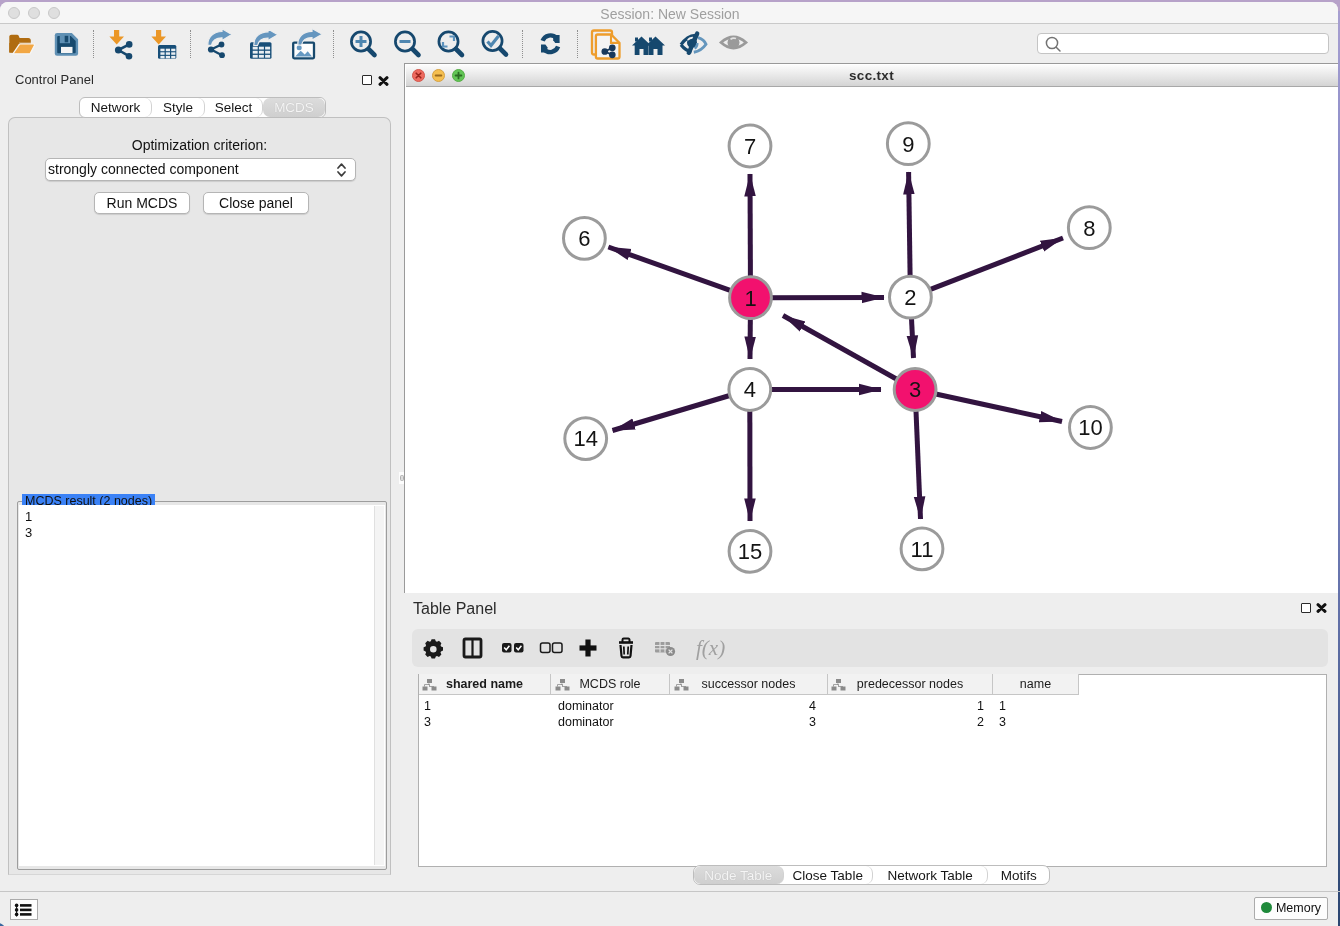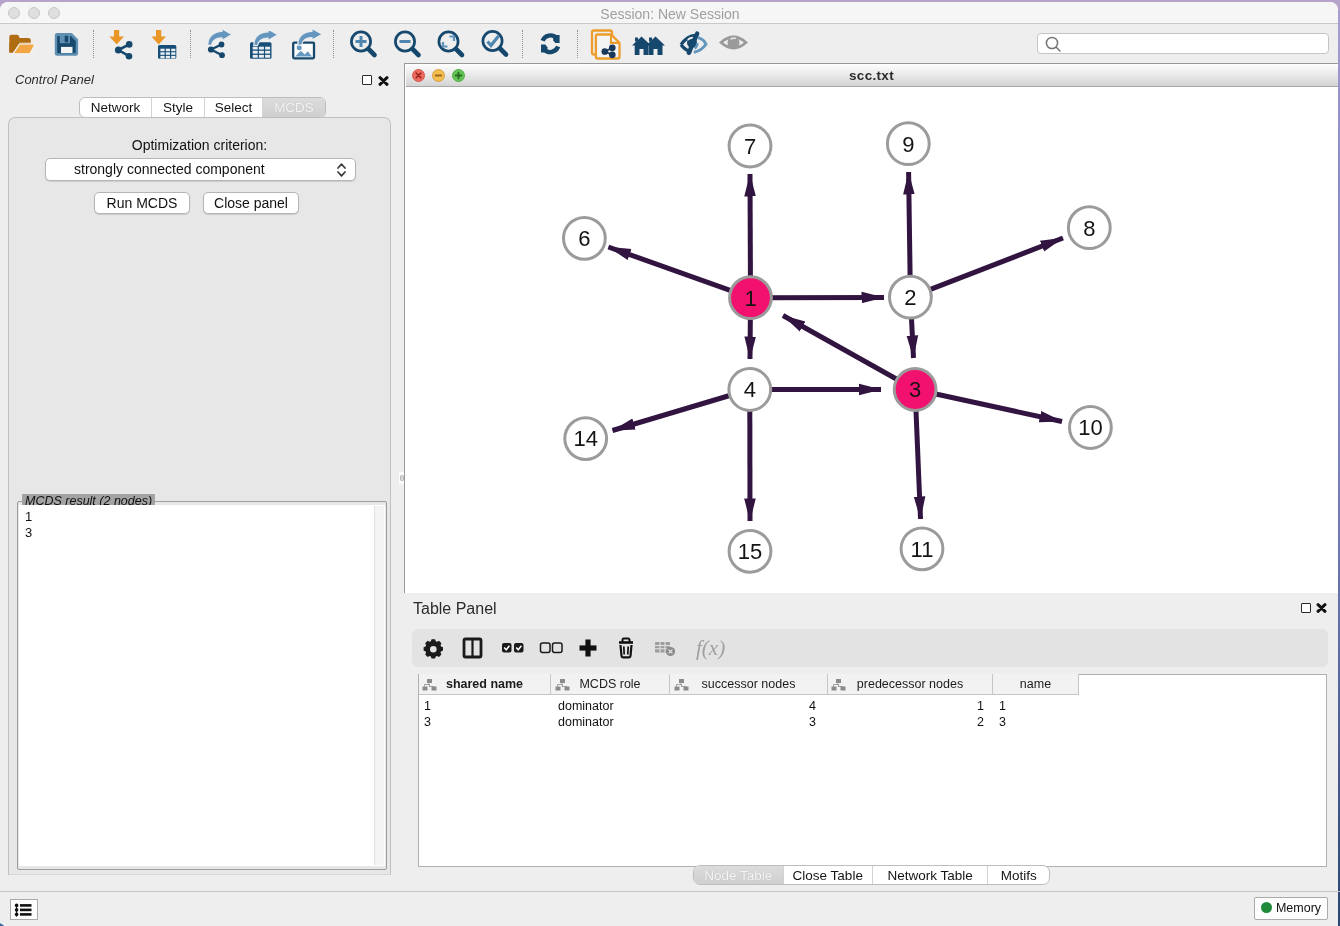--- a/index.html
+++ b/index.html
@@ -9,32 +9,32 @@
   #purple { left:0; top:0; width:1340px; height:3px; background:#b7a2c9; }
   #win { left:0px; top:2px; width:1338px; height:924px; background:#eeeeee; border-radius:8px 8px 0 0; }
   
   #titlebar { left:0px; top:2px; width:1338px; height:22px; background:#f6f6f6; border-bottom:1px solid #c9c9c9; border-radius:8px 8px 0 0; }
   .tl { position:absolute; top:7px; width:12px; height:12px; border-radius:50%; background:#dfdfdf; border:1px solid #c8c8c8; }
   #title { left:0; top:6px; width:1340px; text-align:center; font-size:14px; color:#9f9f9f; }
   
   .sep { position:absolute; top:30px; height:28px; width:0; border-left:1px dotted #8f8f8f; }
   #search { left:1037px; top:33px; width:292px; height:21px; background:#fff; border:1px solid #c4c4c4; border-radius:4px; }
   
-  #cphead { left:15px; top:72px; font-size:13px; color:#2b2b2b;font-style:italic; }
+  #cphead { left:15px; top:72px; font-size:13px; color:#2b2b2b; }
   .floatsq { position:absolute; width:10px; height:10px; border:1.7px solid #2a2a2a; border-radius:1px; background:#fff; }
   #cp-panel { left:8px; top:117px; width:383px; height:758px; background:#e7e7e7; border:1px solid #c0c0c0; border-radius:7px 7px 0 0; border-bottom:1px solid #d6d6d6;}
   .tabgrp { position:absolute; display:flex; border:1px solid #bdbdbd; border-radius:6px; overflow:hidden; background:#fff; }
-  .tab { font-size:13.5px; color:#161616; text-align:center; border-right:1px solid #d2d2d2; display:flex; align-items:center; justify-content:center; font-weight:500; }
+  .tab { font-size:13.5px; color:#161616; text-align:center; border-right:1px solid #d2d2d2; display:flex; align-items:center; justify-content:center; font-weight:500;border-radius:7px; }
   .tab:last-child { border-right:none; }
   .tabsel { background:linear-gradient(#dcdcdc,#cfcfcf); color:#f5f5f5; text-shadow:0 0 1px #b0b0b0; }
   #optlabel { left:8px; top:137px; width:383px; text-align:center; font-size:14px; color:#111; }
-  #combo { left:45px; top:158px; width:311px; height:23px; background:#fff; border:1px solid #b5b5b5; border-radius:5px; box-shadow:0 1px 1px rgba(0,0,0,0.12); font-size:14px; color:#111; line-height:21px; padding-left:28px; }
+  #combo { left:45px; top:158px; width:311px; height:23px; background:#fff; border:1px solid #b5b5b5; border-radius:5px; box-shadow:0 1px 1px rgba(0,0,0,0.12); font-size:14px; color:#111; line-height:21px; padding-left:2px; }
   .btn { position:absolute; height:22px; background:#fff; border:1px solid #b5b5b5; border-radius:5px; box-shadow:0 1px 1px rgba(0,0,0,0.12); font-size:14px; color:#111; text-align:center; line-height:20px; }
   #grpbox { left:17px; top:501px; width:370px; height:369px; border:1px solid #9d9d9d; border-radius:2px; }
-  #grplabel { left:22px; top:494px; background:#a3a3a3; padding:0 3px; font-size:12.5px; color:#111;font-style:italic; }
+  #grplabel { left:22px; top:494px; background:#3b82f6; padding:0 3px; font-size:12.5px; color:#111; }
   #grpwhite { left:19px; top:505px; width:366px; height:361px; background:#fff; font-size:13px; color:#111; line-height:16px; padding:4px 0 0 6px; }
   #grpscroll { left:374px; top:506px; width:10px; height:359px; background:#f4f4f4; border-left:1px solid #e0e0e0; }
   
   #netwin { left:404px; top:63px; width:934px; height:530px; background:#fff; border-left:1.5px solid #9a9a9a; border-top:1.5px solid #999; }
   #nettitle { left:405.5px; top:64.5px; width:932.5px; height:22px; background:linear-gradient(#fcfcfc,#d4d4d4); border-bottom:1px solid #a8a8a8; }
   .mactl { position:absolute; width:13px; height:13px; border-radius:50%; }
   #netname { left:405px; top:68px; width:933px; text-align:center; font-size:13.5px; font-weight:bold; letter-spacing:0.3px; color:#2c2c2c; }
   
   #tphead { left:413px; top:600px; font-size:16px; color:#2b2b2b; }
   #tptools { left:412px; top:629px; width:916px; height:38px; background:#e3e3e3; border-radius:6px; }
@@ -234,21 +234,21 @@
   <div class="tab" style="width:58px;">Select</div>
   <div class="tab tabsel" style="width:62px;">MCDS</div>
 </div>
 <div id="optlabel" class="abs">Optimization criterion:</div>
 <div id="combo" class="abs">strongly connected component
   <svg style="position:absolute; right:8px; top:3px;" width="11" height="16" viewBox="0 0 11 16">
       <path d="M2 6 L5.5 2.2 L9 6 M2 10 L5.5 13.8 L9 10" fill="none" stroke="#3c3c3c" stroke-width="1.7" stroke-linejoin="round" stroke-linecap="round"></path>
     </svg>
 </div>
 <div class="btn" style="left:94px; top:192px; width:96px;">Run MCDS</div>
-<div class="btn" style="left:203px; top:192px; width:96px;">Close panel</div>
+<div class="btn" style="left:203px; top:192px; width:106px;">Close panel</div>
 <div id="grpbox" class="abs"></div>
 <div id="grplabel" class="abs">MCDS result (2 nodes)</div>
 <div id="grpwhite" class="abs">1<br>3</div>
 <div id="grpscroll" class="abs"></div>
 
 <div class="abs" style="left:399px; top:472px; width:6px; height:11.5px; background:#fdfdfd;"></div>
 <div class="abs" style="left:399.8px; top:475px; width:4.2px; height:5.8px; background:#dcdcdc; border:1px solid #b0b0b0; border-radius:1.5px;"></div>
 <div class="abs" style="left:867.5px; top:588.5px; width:6.5px; height:4.5px; background:#d8d8d8; border:1px solid #b5b5b5; border-radius:2px;"></div>
 
 <div id="netwin" class="abs"></div>

